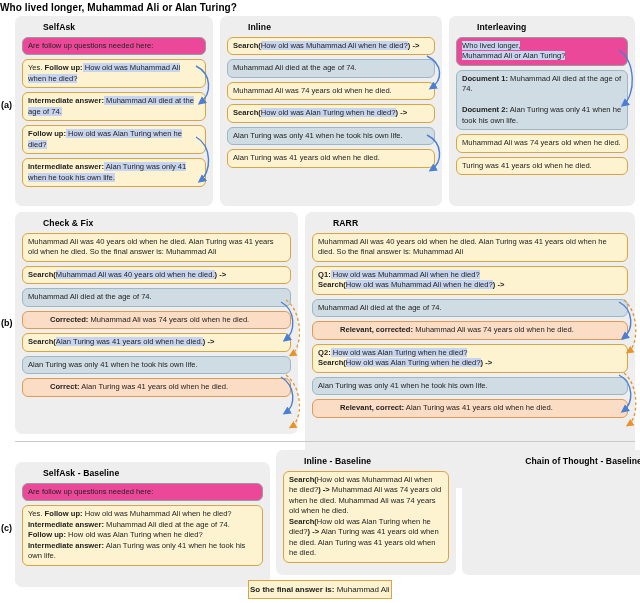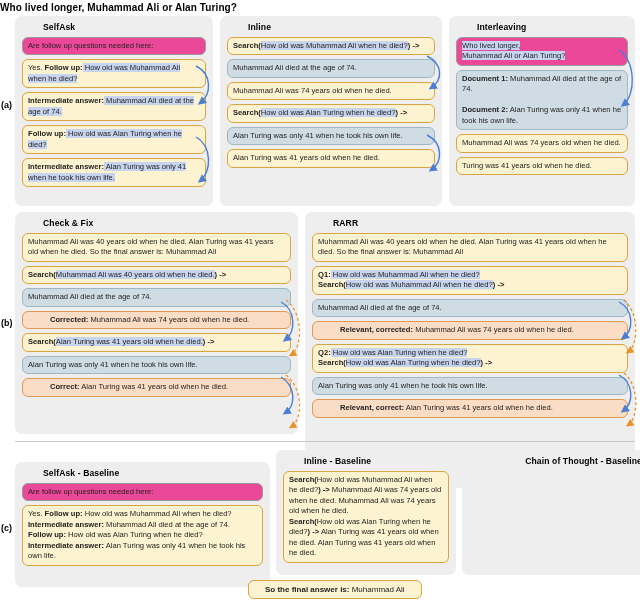--- a/index.html
+++ b/index.html
@@ -75,25 +75,25 @@
     position:absolute;height:1px;background:#c9c9c9;
   }
 
   
   svg.arrows{position:absolute;left:0;top:0;width:640px;height:603px;overflow:visible;pointer-events:none;}
 
   
   .final{
     position:absolute;
     box-sizing:border-box;
-    border-radius:6px;
+    border-radius:0;
     border:1px solid #d9a441;
     background:#fdf3d0;
     font-size:8px;
-    padding:4px 16px;
+    padding:4px 1px;
     color:#222;
     white-space:nowrap;
   }
 </style>
 </head>
 <body>
 
 <div class="figure">
 
   <div class="fig-title">Who lived longer, Muhammad Ali or Alan Turing?</div>

